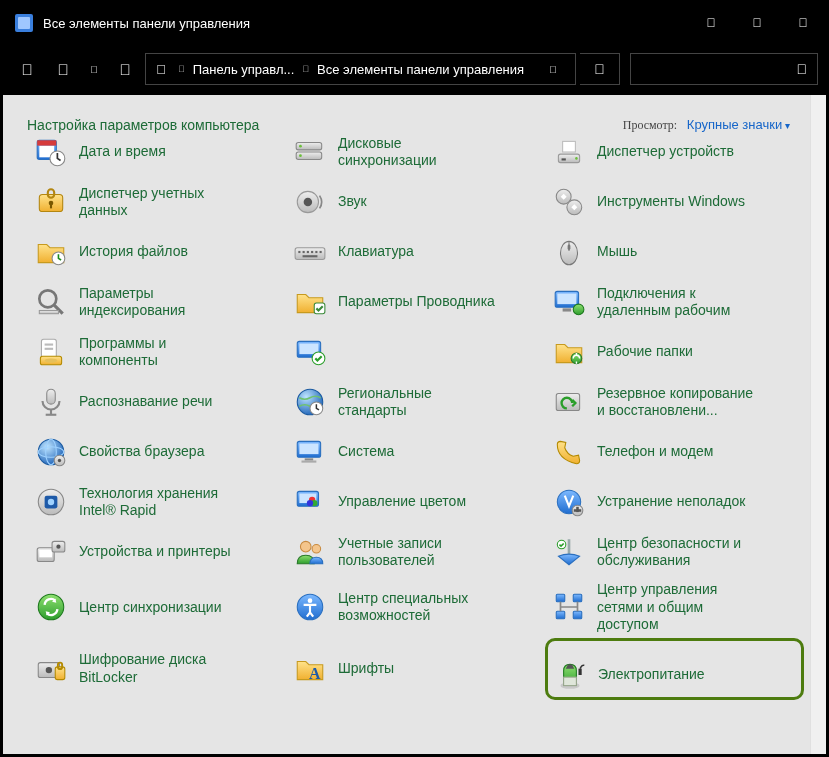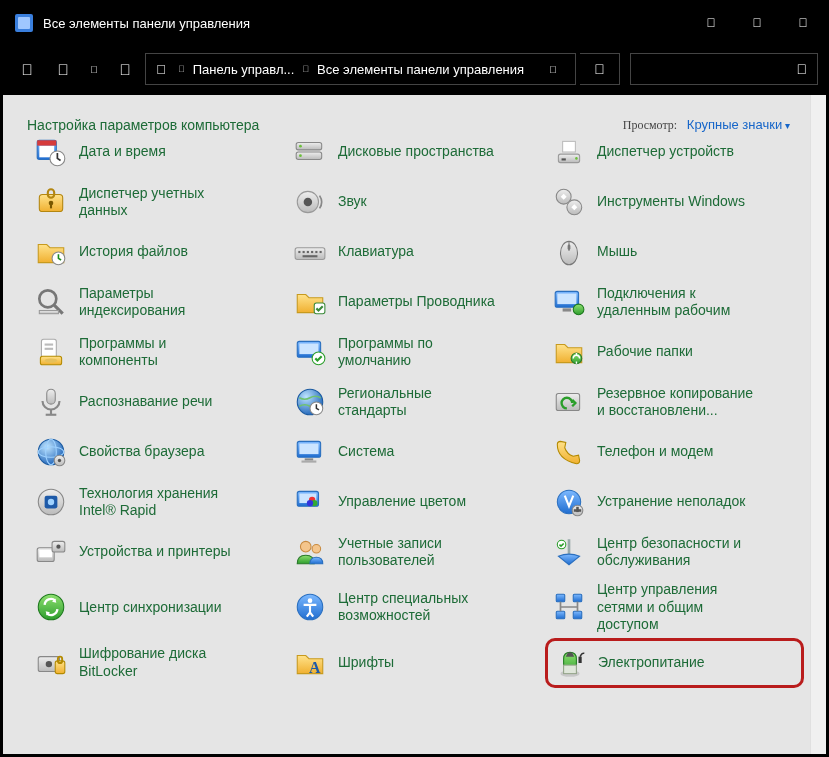--- a/index.html
+++ b/index.html
@@ -64,21 +64,21 @@
   .item-icon {
     width:36px; height:36px; flex-shrink:0;
     display:flex; align-items:center; justify-content:center;
     margin-right:10px;
   }
   .item-icon svg { width:34px; height:34px; }
   .item-label {
     color:#1d6b37; font-size:14px; line-height:1.25;
     max-width: 160px;
   }
-  .highlighted { border:3px solid #b91c1c; border-radius:10px; padding:4px 12px 4px 4px; }
+  .highlighted { border:3px solid #4d7c0f; border-radius:10px; padding:16px 12px 4px 4px; }
   .scrollbar-side { width:16px; background:#f0f0f0; border-left:1px solid #e0e0e0; }
 </style>
 </head>
 <body>
 
 <div class="titlebar">
   <div class="titlebar-left">
     <div class="title-icon"></div>
     <div class="title-text">Все элементы панели управления</div>
   </div>
@@ -142,21 +142,21 @@
             </svg>
           </div>
           <div class="item-label">Дата и время</div>
         </div>
         <div class="item">
           <div class="item-icon">
             <svg>
               <use href="#i-storage"></use>
             </svg>
           </div>
-          <div class="item-label">Дисковые пространства</div>
+          <div class="item-label">Дисковые синхронизации</div>
         </div>
         <div class="item">
           <div class="item-icon">
             <svg>
               <use href="#i-devmgr"></use>
             </svg>
           </div>
           <div class="item-label">Диспетчер устройств</div>
         </div>
         <div class="item">
@@ -238,21 +238,20 @@
             </svg>
           </div>
           <div class="item-label">Программы и компоненты</div>
         </div>
         <div class="item">
           <div class="item-icon">
             <svg>
               <use href="#i-defprog"></use>
             </svg>
           </div>
-          <div class="item-label">Программы по умолчанию</div>
         </div>
         <div class="item">
           <div class="item-icon">
             <svg>
               <use href="#i-workfolders"></use>
             </svg>
           </div>
           <div class="item-label">Рабочие папки</div>
         </div>
         <div class="item">

